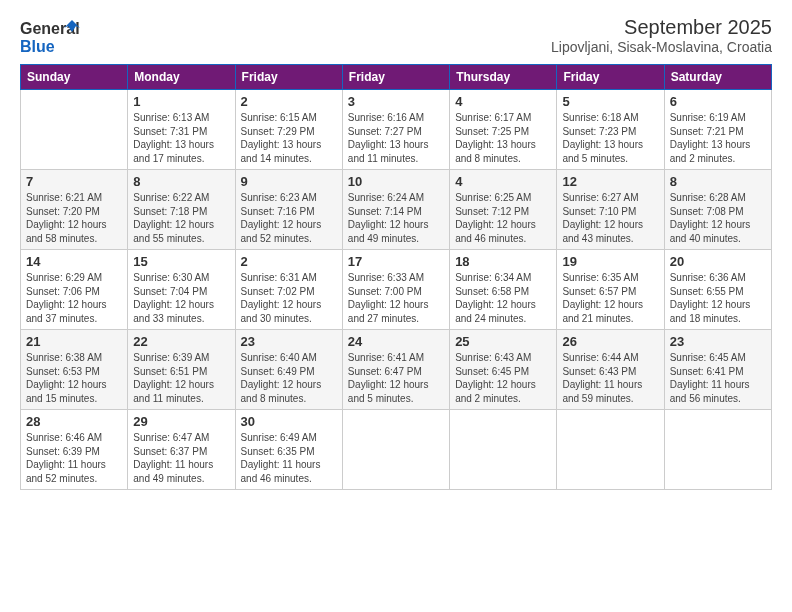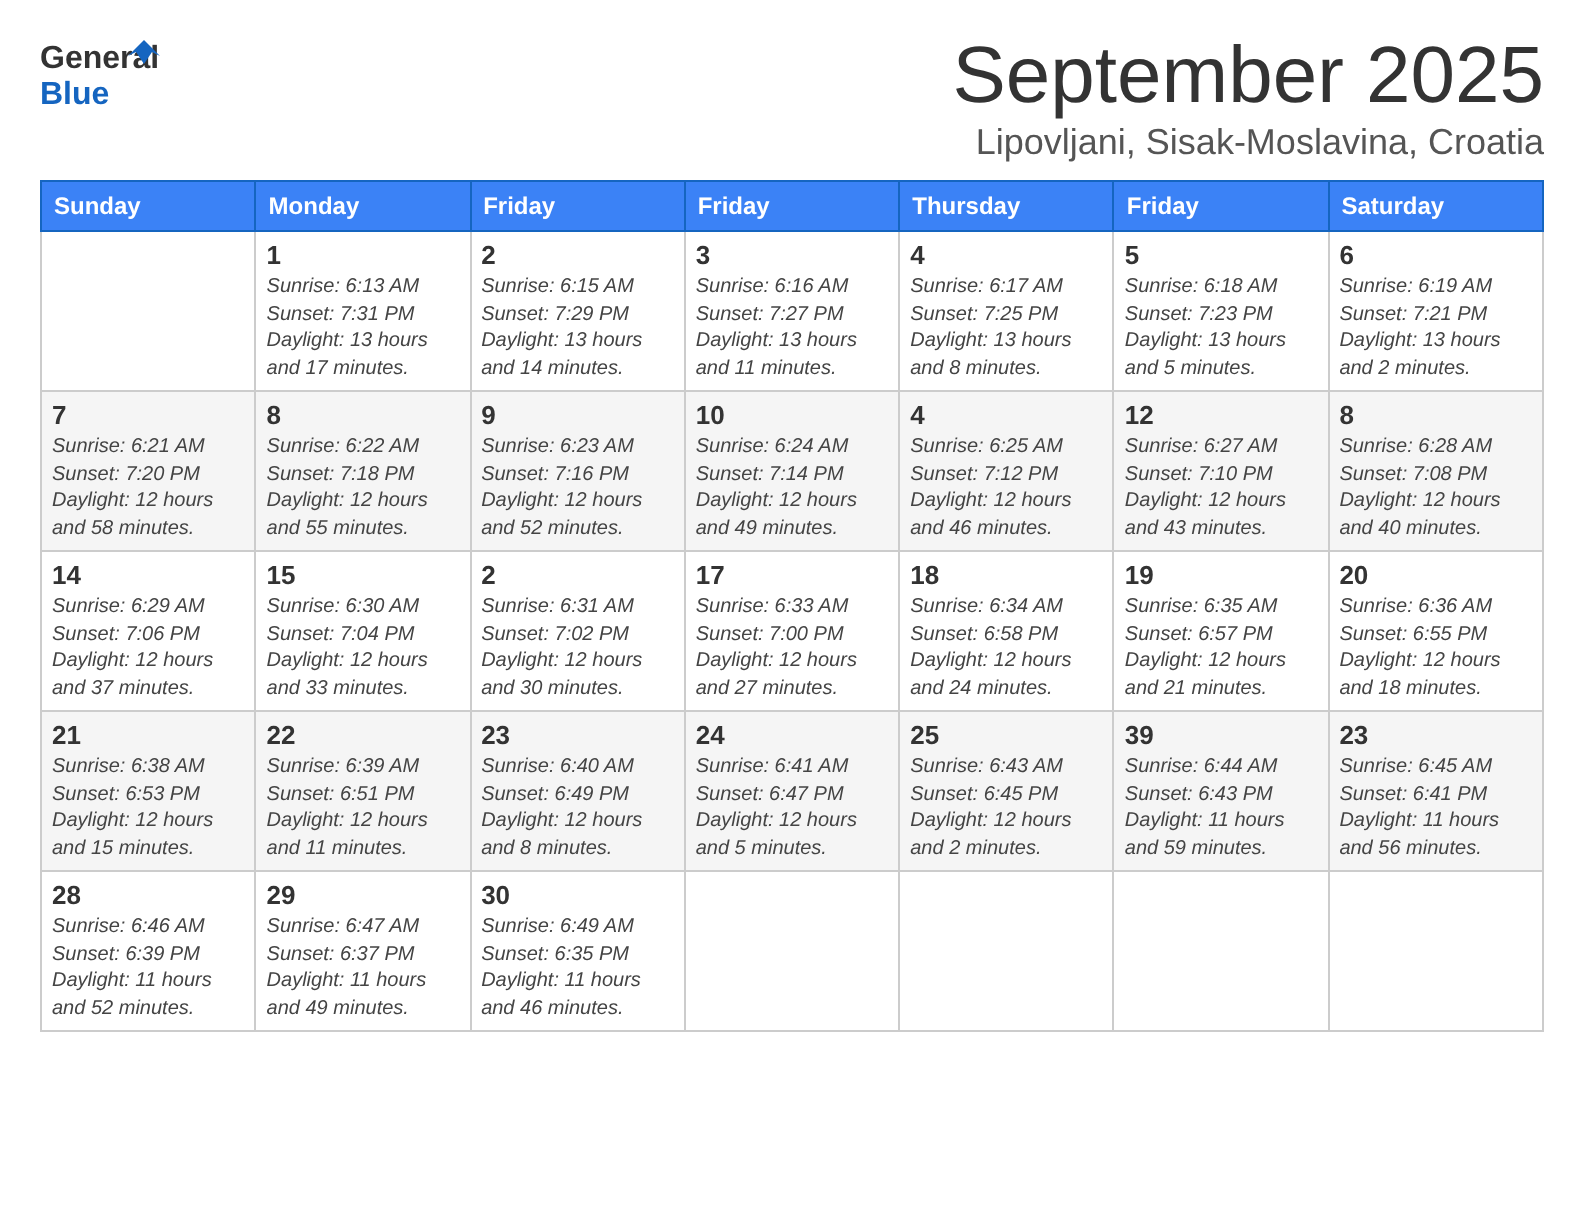--- a/index.html
+++ b/index.html
@@ -24,26 +24,26 @@
     }
     .logo {
       display: flex;
       align-items: center;
       gap: 0;
     }
     .title-block {
       text-align: right;
     }
     .month-title {
-      font-size: 40px;
+      font-size: 20px;
       color: #333;
       font-weight: normal;
     }
     .location {
-      font-size: 18px;
+      font-size: 14px;
       color: #555;
     }
     .calendar {
       width: 100%;
       border-collapse: collapse;
       font-size: 11px;
     }
     .calendar th {
       background-color: #1565c0;
       color: #fff;
@@ -64,33 +64,32 @@
       font-size: 13px;
       font-weight: bold;
       color: #333;
       display: block;
       margin-bottom: 2px;
     }
     .day-info {
       font-size: 10px;
       color: #444;
       line-height: 1.35;
-      font-style: italic;
     }
     .empty-cell {
       background: #f9f9f9;
     }
     tr:nth-child(odd) td {
       background-color: #fff;
     }
     tr:nth-child(even) td {
       background-color: #f5f5f5;
     }
     .calendar thead tr th {
-      background-color: #3b82f6;
+      background-color: #701a75;
     }
   </style>
 </head>
 <body>
 
 <div class="page">
   <div class="header">
     <div class="logo">
         <svg width="60" height="40" viewBox="0 0 60 40">
           <text x="0" y="18" font-size="16" font-weight="bold" fill="#333" font-family="Arial,sans-serif">General</text>
@@ -219,21 +218,21 @@
           </td>
           <td>
             <span class="day-num">24</span>
             <div class="day-info">Sunrise: 6:41 AM<br>Sunset: 6:47 PM<br>Daylight: 12 hours<br>and 5 minutes.</div>
           </td>
           <td>
             <span class="day-num">25</span>
             <div class="day-info">Sunrise: 6:43 AM<br>Sunset: 6:45 PM<br>Daylight: 12 hours<br>and 2 minutes.</div>
           </td>
           <td>
-            <span class="day-num">39</span>
+            <span class="day-num">26</span>
             <div class="day-info">Sunrise: 6:44 AM<br>Sunset: 6:43 PM<br>Daylight: 11 hours<br>and 59 minutes.</div>
           </td>
           <td>
             <span class="day-num">23</span>
             <div class="day-info">Sunrise: 6:45 AM<br>Sunset: 6:41 PM<br>Daylight: 11 hours<br>and 56 minutes.</div>
           </td>
         </tr>
         <tr>
           <td>
             <span class="day-num">28</span>

